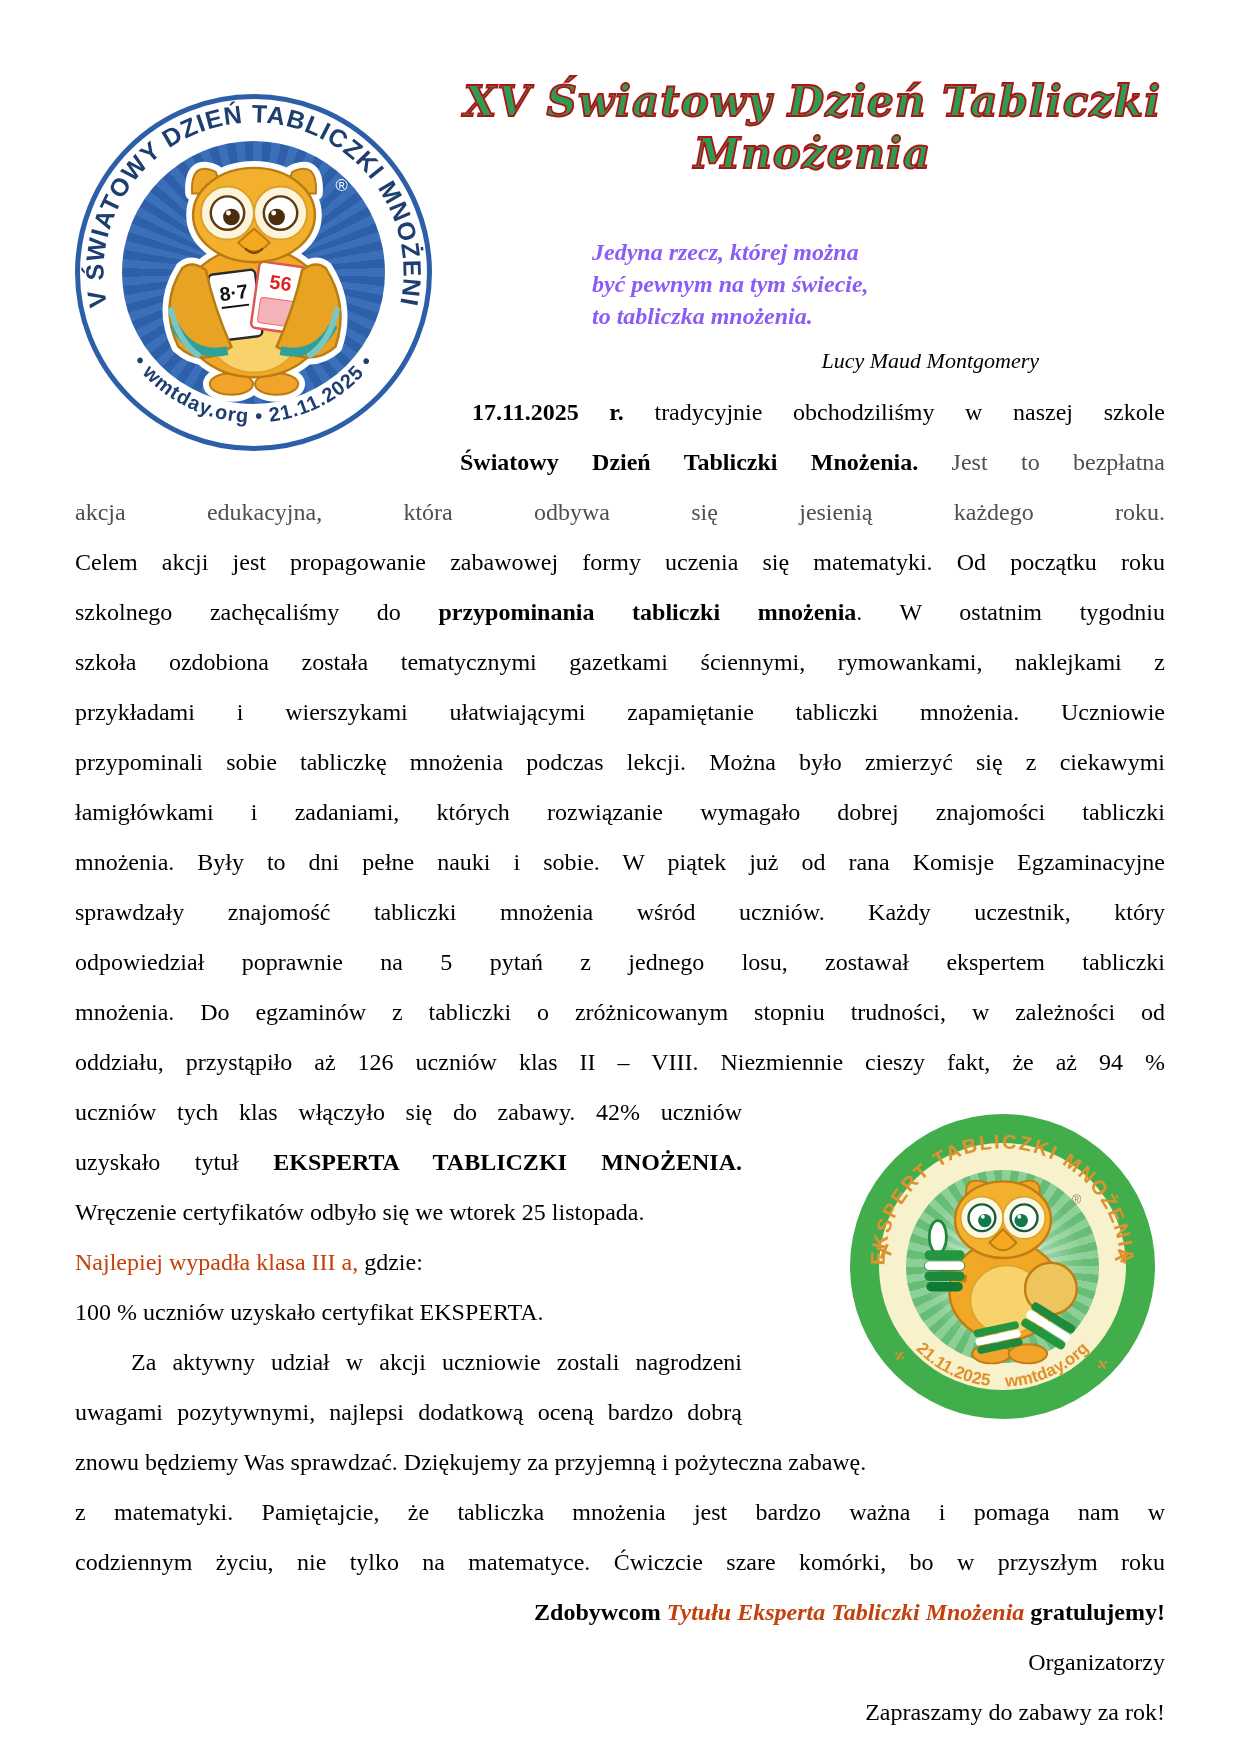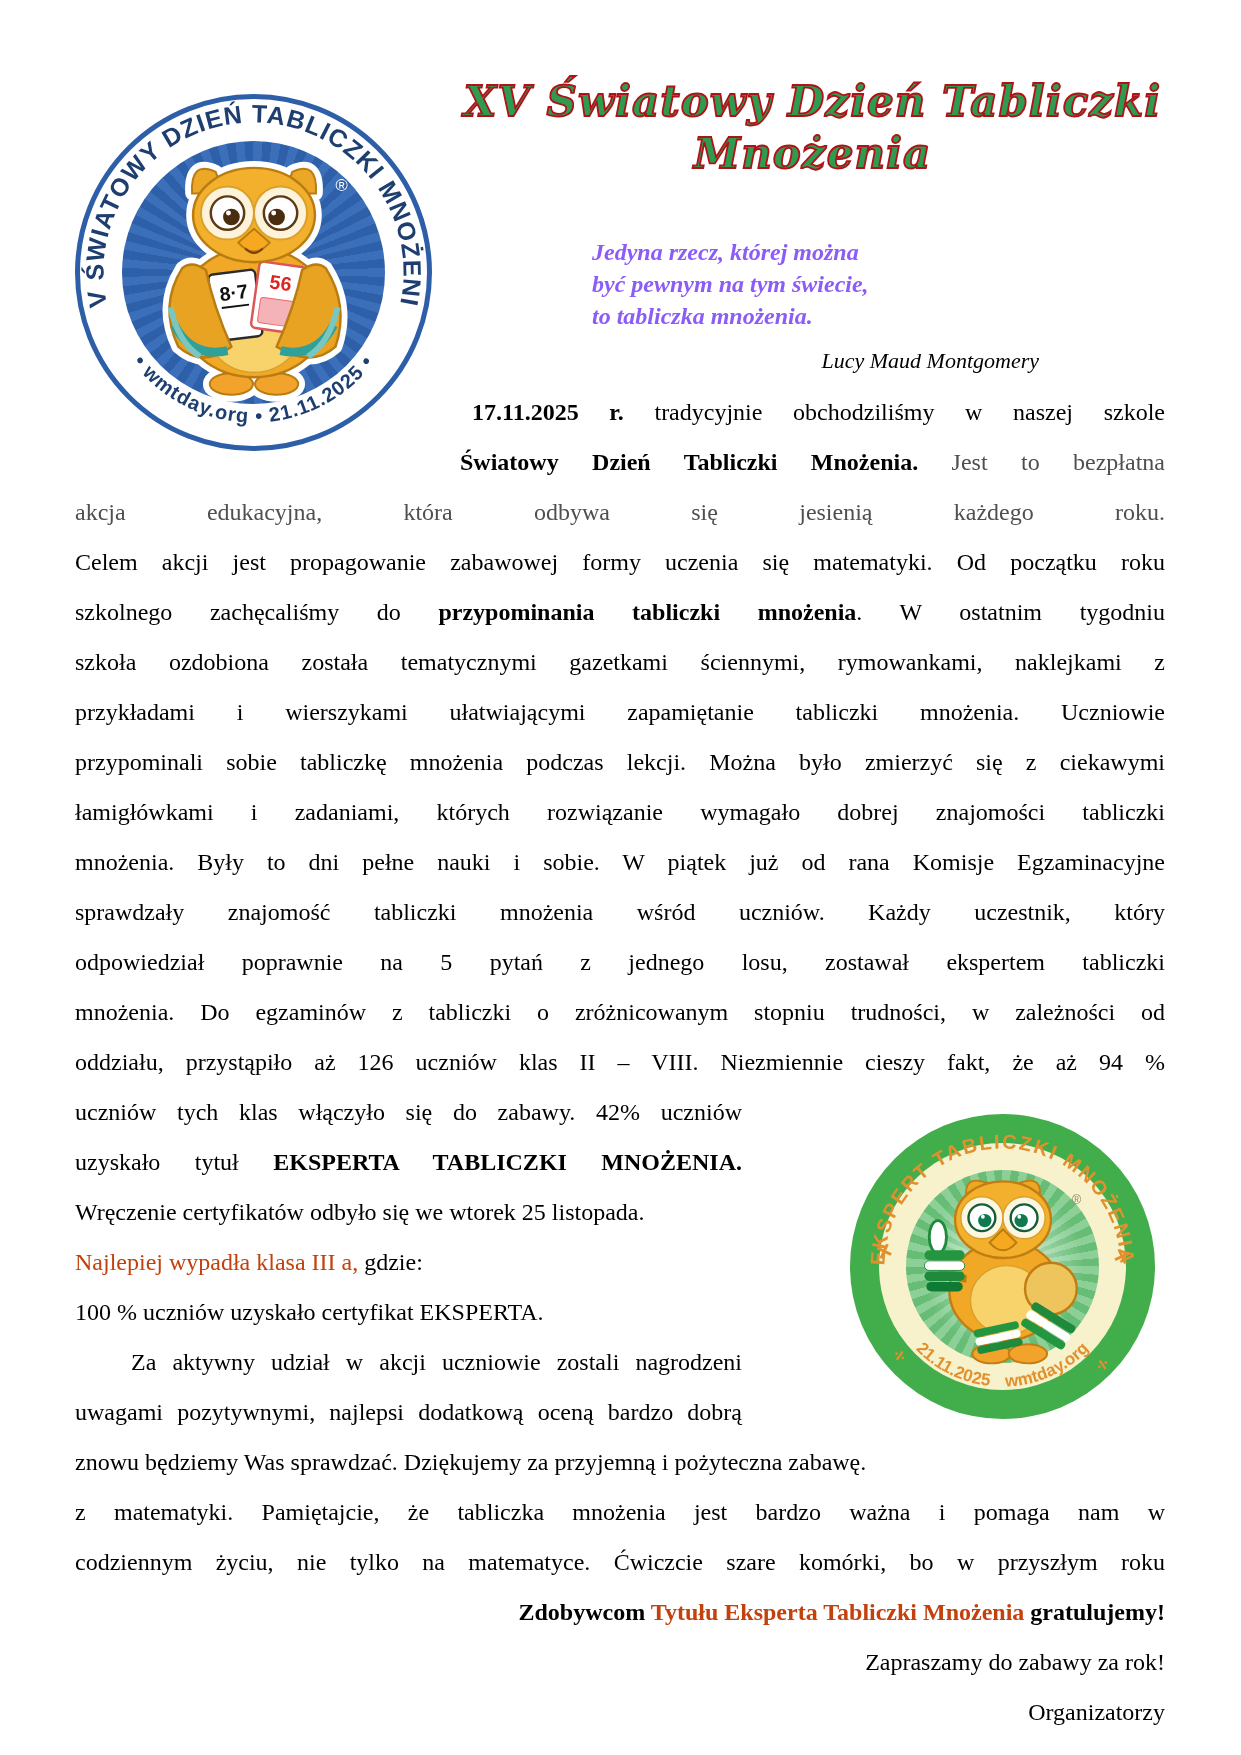--- a/index.html
+++ b/index.html
@@ -32,21 +32,21 @@
   .bodytext{font-size:24px;line-height:50px;}
   .jlines{text-align:justify;text-align-last:justify;}
   .leftline{text-align:left;}
   .p1{margin-top:12px;text-indent:12px;}
   .indent1{text-indent:56px;}
   b{font-weight:bold;}
   .gray{color:#4f4f4f;}
   .red{color:#c2410c;}
   .closing{text-align:right;}
   .closing .bold{font-weight:bold;}
-  .closing .red{font-weight:bold;}
+  .closing .red{font-weight:bold;font-style:italic;}
 
   
   .logo-green{position:relative;width:305px;height:305px;float:right;margin:27px 10px 8px 108px;}
   .lg-outer{position:absolute;inset:0;border-radius:50%;background:#42ae4b;}
   .lg-cream{position:absolute;left:29px;top:29px;width:247px;height:247px;border-radius:50%;background:#f7f2cb;}
   .lg-disc{position:absolute;left:56px;top:56px;width:193px;height:193px;border-radius:50%;
     background:radial-gradient(circle, rgba(255,255,255,.75) 0%, rgba(255,255,255,0) 60%),
                repeating-conic-gradient(#8ccf97 0deg 5deg,#67bd76 5deg 10deg);}
   .logo-green svg{position:absolute;overflow:visible;}
   .lg-arcs{left:0;top:0;width:305px;height:305px;}
@@ -254,20 +254,20 @@
     </div>
     <div class="bodytext jlines">
       <span>z matematyki. Pamiętajcie, że tabliczka mnożenia jest bardzo ważna i pomaga nam w</span><br>
       <span>codziennym życiu, nie tylko na matematyce. Ćwiczcie szare komórki, bo w przyszłym roku</span>
     </div>
 
     <div class="bodytext closing">
       <span class="bold">Zdobywcom </span><span class="red">Tytułu Eksperta Tabliczki Mnożenia</span><span class="bold"> gratulujemy!</span>
     </div>
     <div class="bodytext closing">
+      <span>Organizatorzy</span>
+    </div>
+    <div class="bodytext closing">
       <span>Zapraszamy do zabawy za rok!</span>
-    </div>
-    <div class="bodytext closing">
-      <span>Organizatorzy</span>
     </div>
 
   </div>
 </div>
 
 </body></html>

